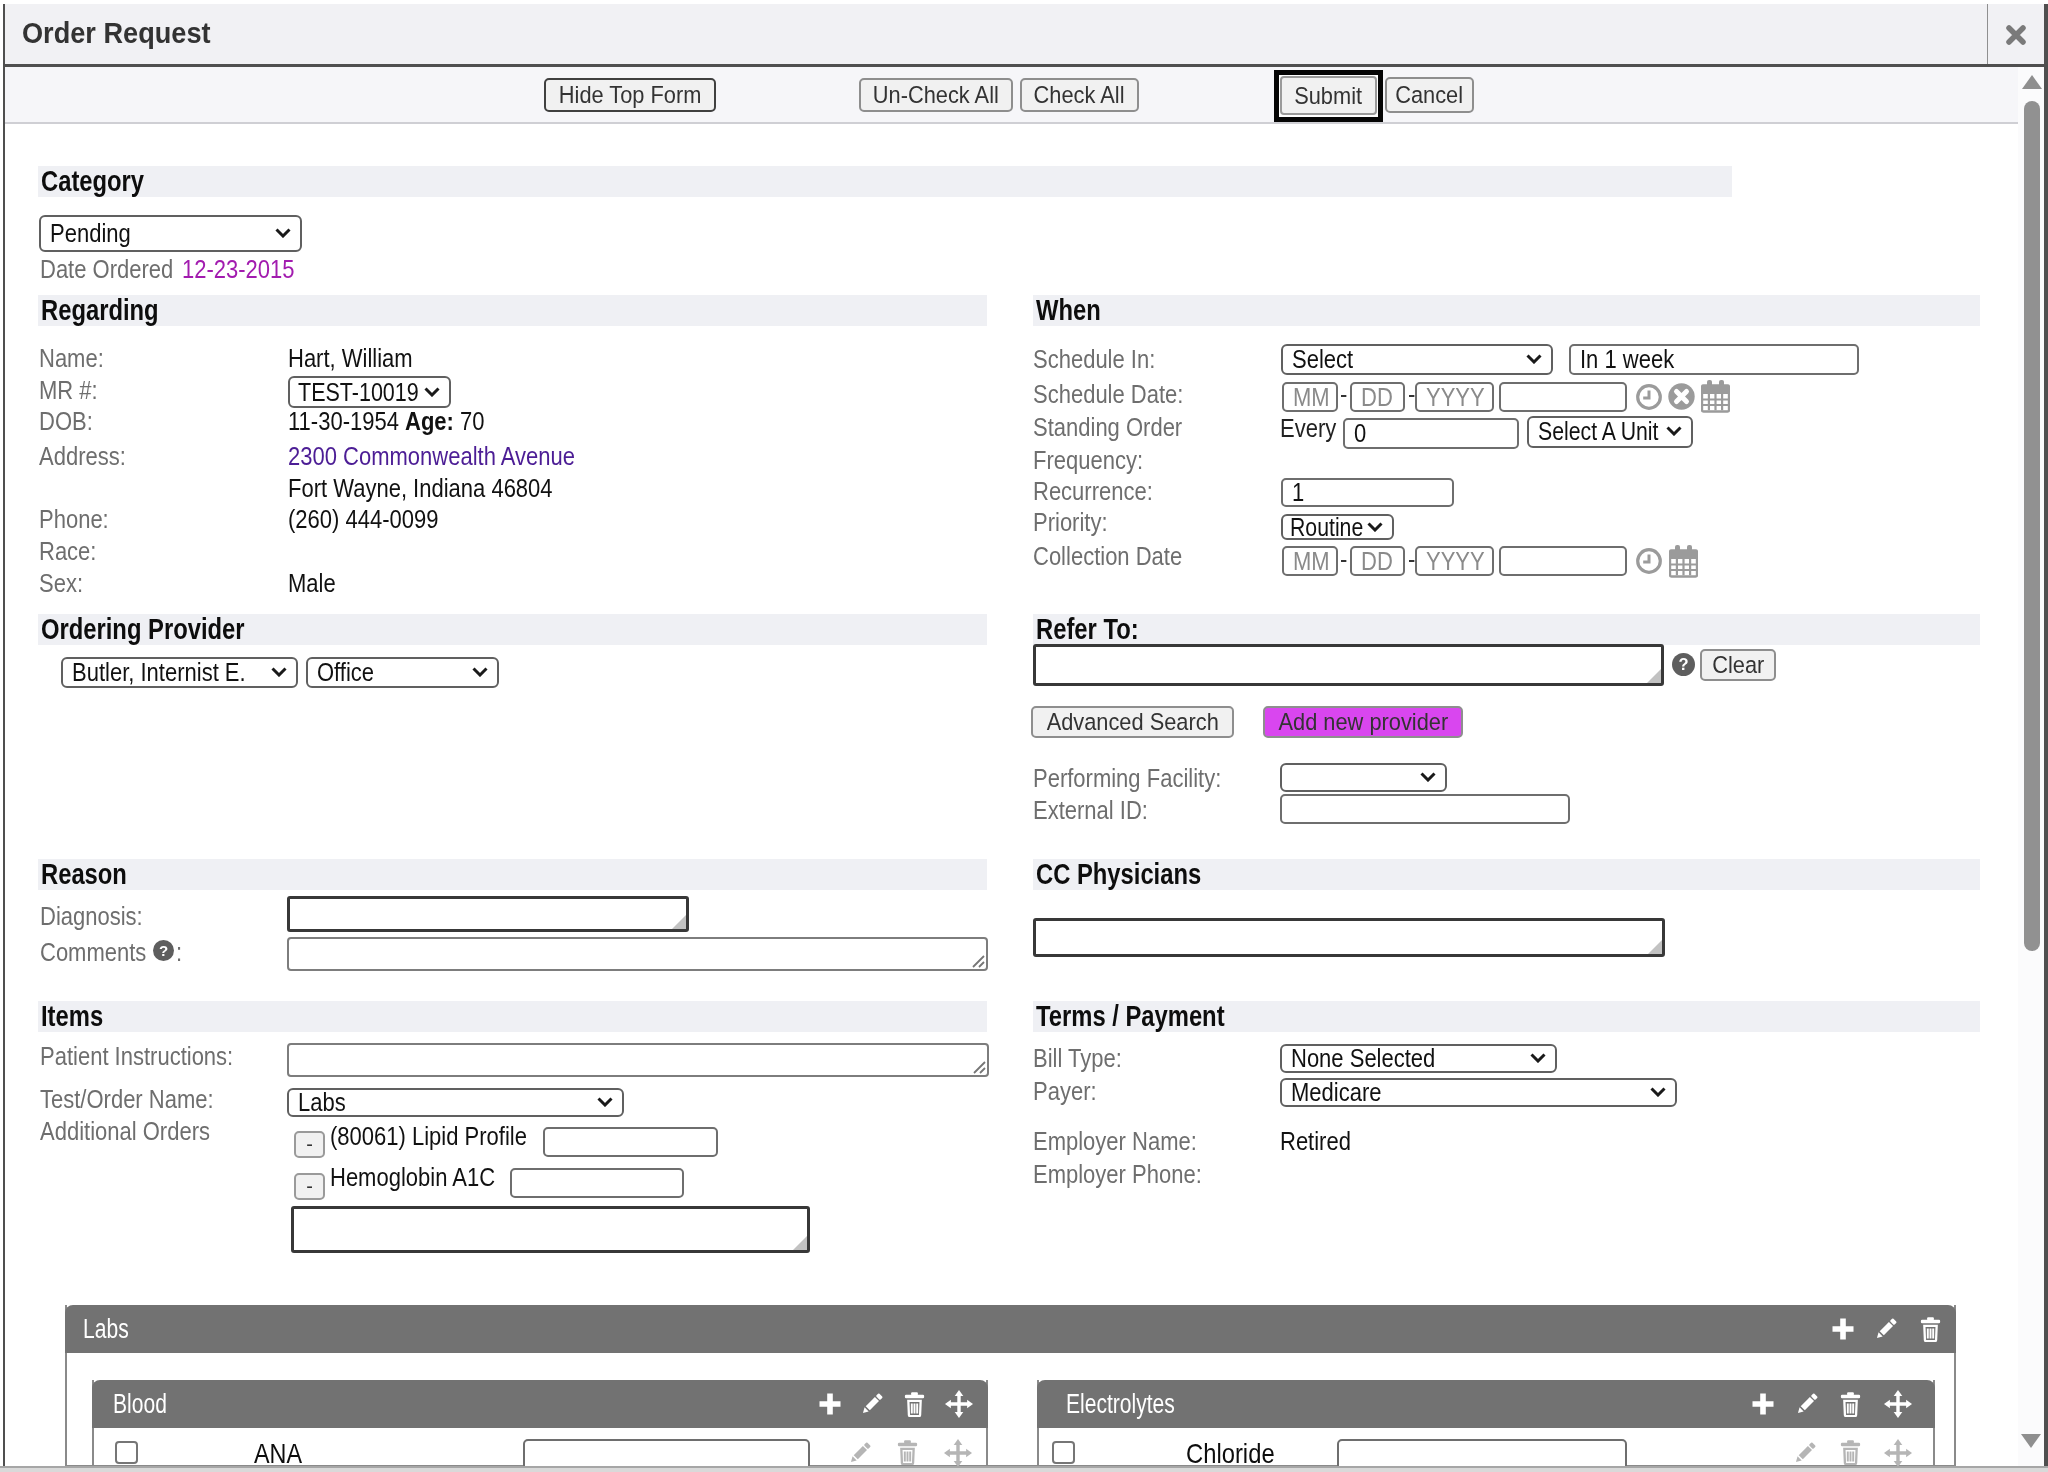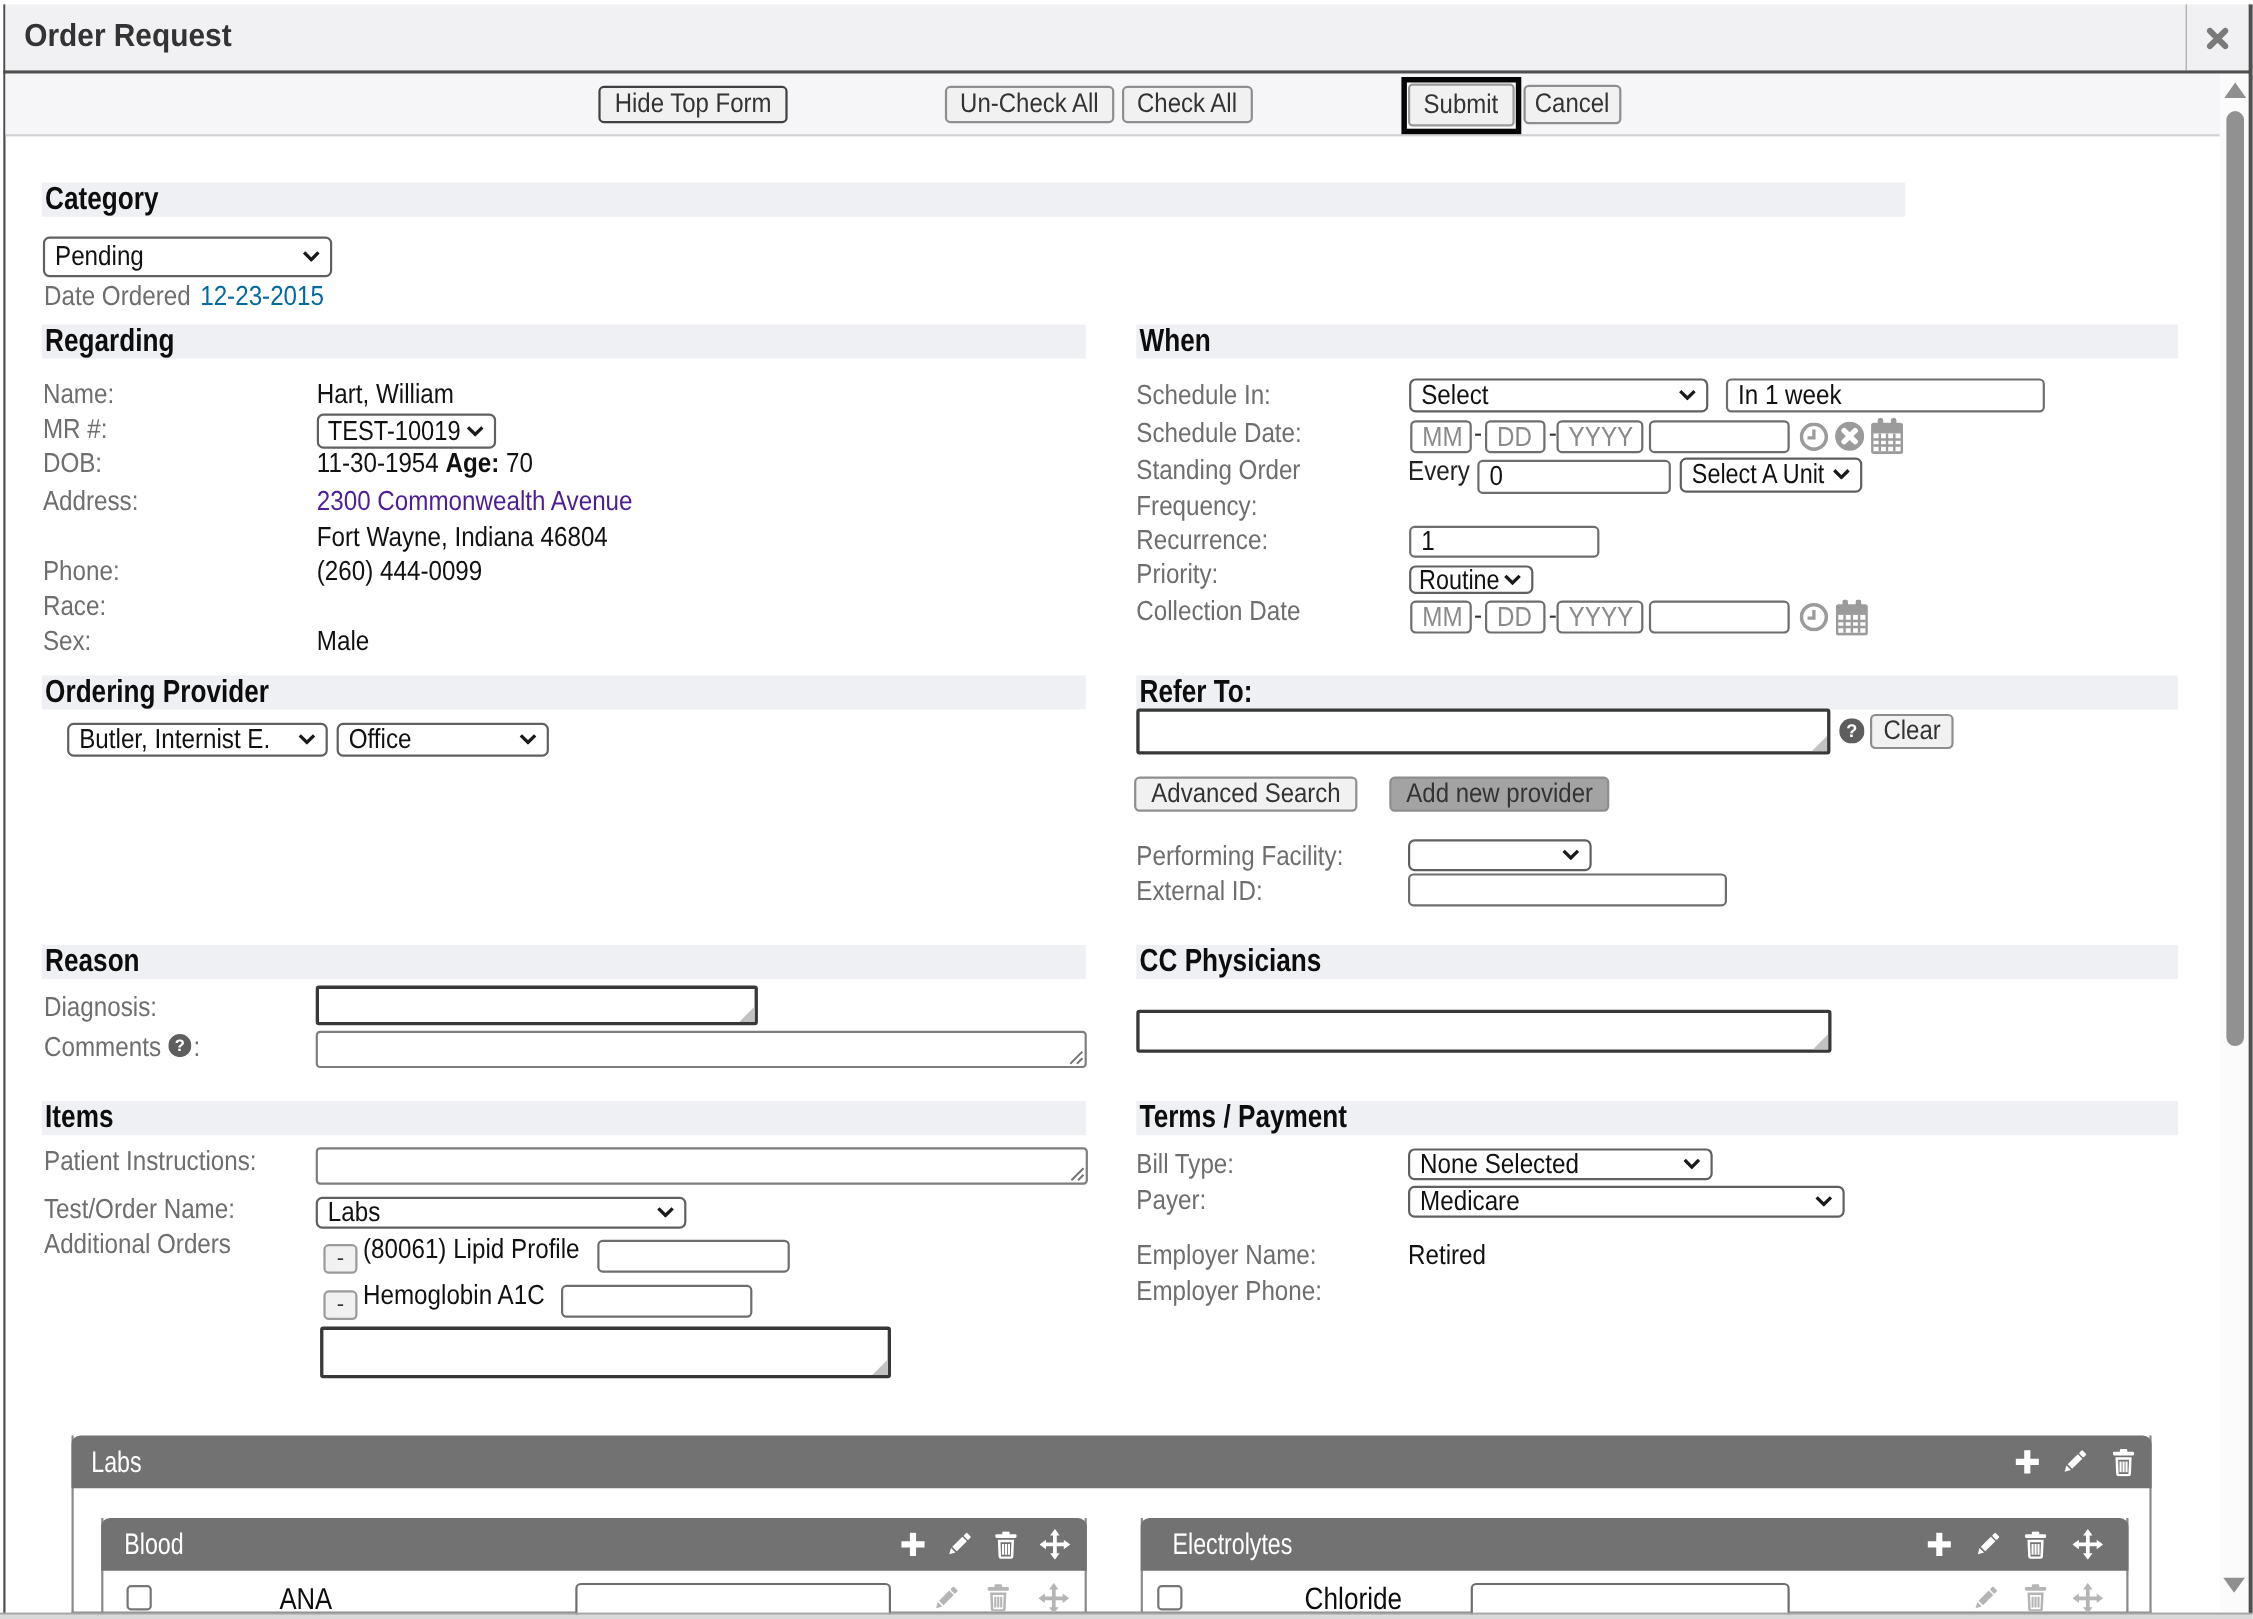--- a/index.html
+++ b/index.html
@@ -20,21 +20,21 @@
       <div style="position:absolute;left:0.5px;top:0.5px;width:97px;height:39.5px;background:#f1f1f1;border:2px solid #9a9a9a;border-radius:4px;box-sizing:border-box;color:#333;font-size:24.5px;line-height:35px;text-align:center;"><span style="display:inline-block;transform:scaleX(0.89);transform-origin:50% 50%;white-space:nowrap;">Submit</span></div>
     </div>
     <div style="position:absolute;left:1384.5px;top:77px;width:89px;height:35.5px;background:#f1f1f1;border:2px solid #8e8e8e;border-radius:5px;box-sizing:border-box;color:#333;font-size:24.5px;line-height:31.5px;text-align:center;white-space:nowrap;"><span style="display:inline-block;transform:scaleX(0.89);transform-origin:50% 50%;white-space:nowrap;">Cancel</span></div>
     <div style="position:absolute;left:38px;top:165.5px;width:1694px;height:31px;background:#eff0f4;font-weight:bold;font-size:29px;line-height:31px;color:#0d0d0d;padding-left:3px;box-sizing:border-box;white-space:nowrap;"><span style="display:inline-block;transform:scaleX(0.82);transform-origin:0 50%;white-space:nowrap;">Category</span></div>
     <div style="position:absolute;left:39px;top:215px;width:263px;height:37px;background:#fff;border:2px solid #606060;border-radius:6px;box-sizing:border-box;color:#111;font-size:25px;line-height:33px;padding-left:9px;white-space:nowrap;overflow:hidden;"><span style="display:inline-block;transform:scaleX(0.88);transform-origin:0 50%;white-space:nowrap;">Pending</span><div style="position:absolute;right:9px;top:11px;">
         <svg width="16" height="10" viewBox="0 0 16 10" style="display:block">
           <path d="M1.5 1.5 L8 8 L14.5 1.5" fill="none" stroke="#1a1a1a" stroke-width="3"></path>
         </svg>
       </div></div>
     <div style="left:40px;top:257px;position:absolute;font-size:25px;line-height:1;color:#6e6e6e;white-space:nowrap;"><span style="display:inline-block;transform:scaleX(0.88);transform-origin:0 50%;white-space:nowrap;">Date Ordered</span></div>
-    <div style="left:182px;top:257px;position:absolute;font-size:25px;line-height:1;color:#0369a1;white-space:nowrap;"><span style="display:inline-block;transform:scaleX(0.88);transform-origin:0 50%;white-space:nowrap;">12-23-2015</span></div>
+    <div style="left:182px;top:257px;position:absolute;font-size:25px;line-height:1;color:#a21caf;white-space:nowrap;"><span style="display:inline-block;transform:scaleX(0.88);transform-origin:0 50%;white-space:nowrap;">12-23-2015</span></div>
     <div style="position:absolute;left:38px;top:294.5px;width:949px;height:31px;background:#eff0f4;font-weight:bold;font-size:29px;line-height:31px;color:#0d0d0d;padding-left:3px;box-sizing:border-box;white-space:nowrap;"><span style="display:inline-block;transform:scaleX(0.82);transform-origin:0 50%;white-space:nowrap;">Regarding</span></div>
     <div style="position:absolute;left:1033px;top:294.5px;width:947px;height:31px;background:#eff0f4;font-weight:bold;font-size:29px;line-height:31px;color:#0d0d0d;padding-left:3px;box-sizing:border-box;white-space:nowrap;"><span style="display:inline-block;transform:scaleX(0.82);transform-origin:0 50%;white-space:nowrap;">When</span></div>
     <div style="left:39px;top:346px;position:absolute;font-size:25px;line-height:1;color:#6e6e6e;white-space:nowrap;"><span style="display:inline-block;transform:scaleX(0.88);transform-origin:0 50%;white-space:nowrap;">Name:</span></div>
     <div style="left:287.5px;top:346px;position:absolute;font-size:25px;line-height:1;color:#111;white-space:nowrap;"><span style="display:inline-block;transform:scaleX(0.88);transform-origin:0 50%;white-space:nowrap;">Hart, William</span></div>
     <div style="left:39px;top:409px;position:absolute;font-size:25px;line-height:1;color:#6e6e6e;white-space:nowrap;"><span style="display:inline-block;transform:scaleX(0.88);transform-origin:0 50%;white-space:nowrap;">DOB:</span></div>
     <div style="left:39px;top:444px;position:absolute;font-size:25px;line-height:1;color:#6e6e6e;white-space:nowrap;"><span style="display:inline-block;transform:scaleX(0.88);transform-origin:0 50%;white-space:nowrap;">Address:</span></div>
     <div style="left:287.5px;top:444px;position:absolute;font-size:25px;line-height:1;color:#4c1d95;white-space:nowrap;"><span style="display:inline-block;transform:scaleX(0.88);transform-origin:0 50%;white-space:nowrap;">2300 Commonwealth Avenue</span></div>
     <div style="left:287.5px;top:476px;position:absolute;font-size:25px;line-height:1;color:#111;white-space:nowrap;"><span style="display:inline-block;transform:scaleX(0.88);transform-origin:0 50%;white-space:nowrap;">Fort Wayne, Indiana 46804</span></div>
     <div style="left:39px;top:507px;position:absolute;font-size:25px;line-height:1;color:#6e6e6e;white-space:nowrap;"><span style="display:inline-block;transform:scaleX(0.88);transform-origin:0 50%;white-space:nowrap;">Phone:</span></div>
     <div style="left:287.5px;top:507px;position:absolute;font-size:25px;line-height:1;color:#111;white-space:nowrap;"><span style="display:inline-block;transform:scaleX(0.88);transform-origin:0 50%;white-space:nowrap;">(260) 444-0099</span></div>
@@ -128,21 +128,21 @@
       <svg width="14" height="14" viewBox="0 0 14 14" style="position:absolute;right:0px;bottom:0px;">
         <polygon points="14,0 14,14 0,14" fill="#c2c2c2"></polygon>
       </svg>
     </div>
     <svg width="23.0" height="23.0" viewBox="0 0 23 23" style="position:absolute;left:1671.5px;top:652.5px;">
       <circle cx="11.5" cy="11.5" r="11.5" fill="#5e5e5e"></circle>
       <text x="11.5" y="17" font-family="Liberation Sans" font-size="16.5" font-weight="bold" fill="#fff" text-anchor="middle">?</text>
     </svg>
     <div style="position:absolute;left:1700px;top:649px;width:76px;height:31.5px;background:#f1f1f1;border:2px solid #8e8e8e;border-radius:5px;box-sizing:border-box;color:#333;font-size:24.5px;line-height:27.5px;text-align:center;white-space:nowrap;"><span style="display:inline-block;transform:scaleX(0.89);transform-origin:50% 50%;white-space:nowrap;">Clear</span></div>
     <div style="position:absolute;left:1031px;top:706px;width:203px;height:31.5px;background:#f1f1f1;border:2px solid #8e8e8e;border-radius:5px;box-sizing:border-box;color:#333;font-size:24.5px;line-height:27.5px;text-align:center;white-space:nowrap;"><span style="display:inline-block;transform:scaleX(0.89);transform-origin:50% 50%;white-space:nowrap;">Advanced Search</span></div>
-    <div style="position:absolute;left:1263px;top:706px;width:200px;height:31.5px;background:#a3a3a3;border:2px solid #8e8e8e;border-radius:5px;box-sizing:border-box;color:#333;font-size:24.5px;line-height:27.5px;text-align:center;white-space:nowrap;"><span style="display:inline-block;transform:scaleX(0.89);transform-origin:50% 50%;white-space:nowrap;">Add new provider</span></div>
+    <div style="position:absolute;left:1263px;top:706px;width:200px;height:31.5px;background:#d946ef;border:2px solid #8e8e8e;border-radius:5px;box-sizing:border-box;color:#333;font-size:24.5px;line-height:27.5px;text-align:center;white-space:nowrap;"><span style="display:inline-block;transform:scaleX(0.89);transform-origin:50% 50%;white-space:nowrap;">Add new provider</span></div>
     <div style="left:1033px;top:766px;position:absolute;font-size:25px;line-height:1;color:#6e6e6e;white-space:nowrap;"><span style="display:inline-block;transform:scaleX(0.88);transform-origin:0 50%;white-space:nowrap;">Performing Facility:</span></div>
     <div style="position:absolute;left:1280px;top:762.5px;width:166.5px;height:29px;background:#fff;border:2px solid #606060;border-radius:6px;box-sizing:border-box;color:#111;font-size:25px;line-height:25px;padding-left:9px;white-space:nowrap;overflow:hidden;"><span style="display:inline-block;transform:scaleX(0.88);transform-origin:0 50%;white-space:nowrap;"></span><div style="position:absolute;right:9px;top:7px;">
         <svg width="16" height="10" viewBox="0 0 16 10" style="display:block">
           <path d="M1.5 1.5 L8 8 L14.5 1.5" fill="none" stroke="#1a1a1a" stroke-width="3"></path>
         </svg>
       </div></div>
     <div style="left:1033px;top:797.5px;position:absolute;font-size:25px;line-height:1;color:#6e6e6e;white-space:nowrap;"><span style="display:inline-block;transform:scaleX(0.88);transform-origin:0 50%;white-space:nowrap;">External ID:</span></div>
     <div style="position:absolute;left:1280px;top:794px;width:290px;height:30px;background:#fff;border:2px solid #6e6e6e;border-radius:5px;box-sizing:border-box;color:#111;font-size:25px;line-height:26px;padding-left:9px;white-space:nowrap;overflow:hidden;"><span style="display:inline-block;transform:scaleX(0.88);transform-origin:0 50%;white-space:nowrap;"></span></div>
     <div style="position:absolute;left:38px;top:858.5px;width:949px;height:31px;background:#eff0f4;font-weight:bold;font-size:29px;line-height:31px;color:#0d0d0d;padding-left:3px;box-sizing:border-box;white-space:nowrap;"><span style="display:inline-block;transform:scaleX(0.82);transform-origin:0 50%;white-space:nowrap;">Reason</span></div>
     <div style="position:absolute;left:1033px;top:858.5px;width:947px;height:31px;background:#eff0f4;font-weight:bold;font-size:29px;line-height:31px;color:#0d0d0d;padding-left:3px;box-sizing:border-box;white-space:nowrap;"><span style="display:inline-block;transform:scaleX(0.82);transform-origin:0 50%;white-space:nowrap;">CC Physicians</span></div>

